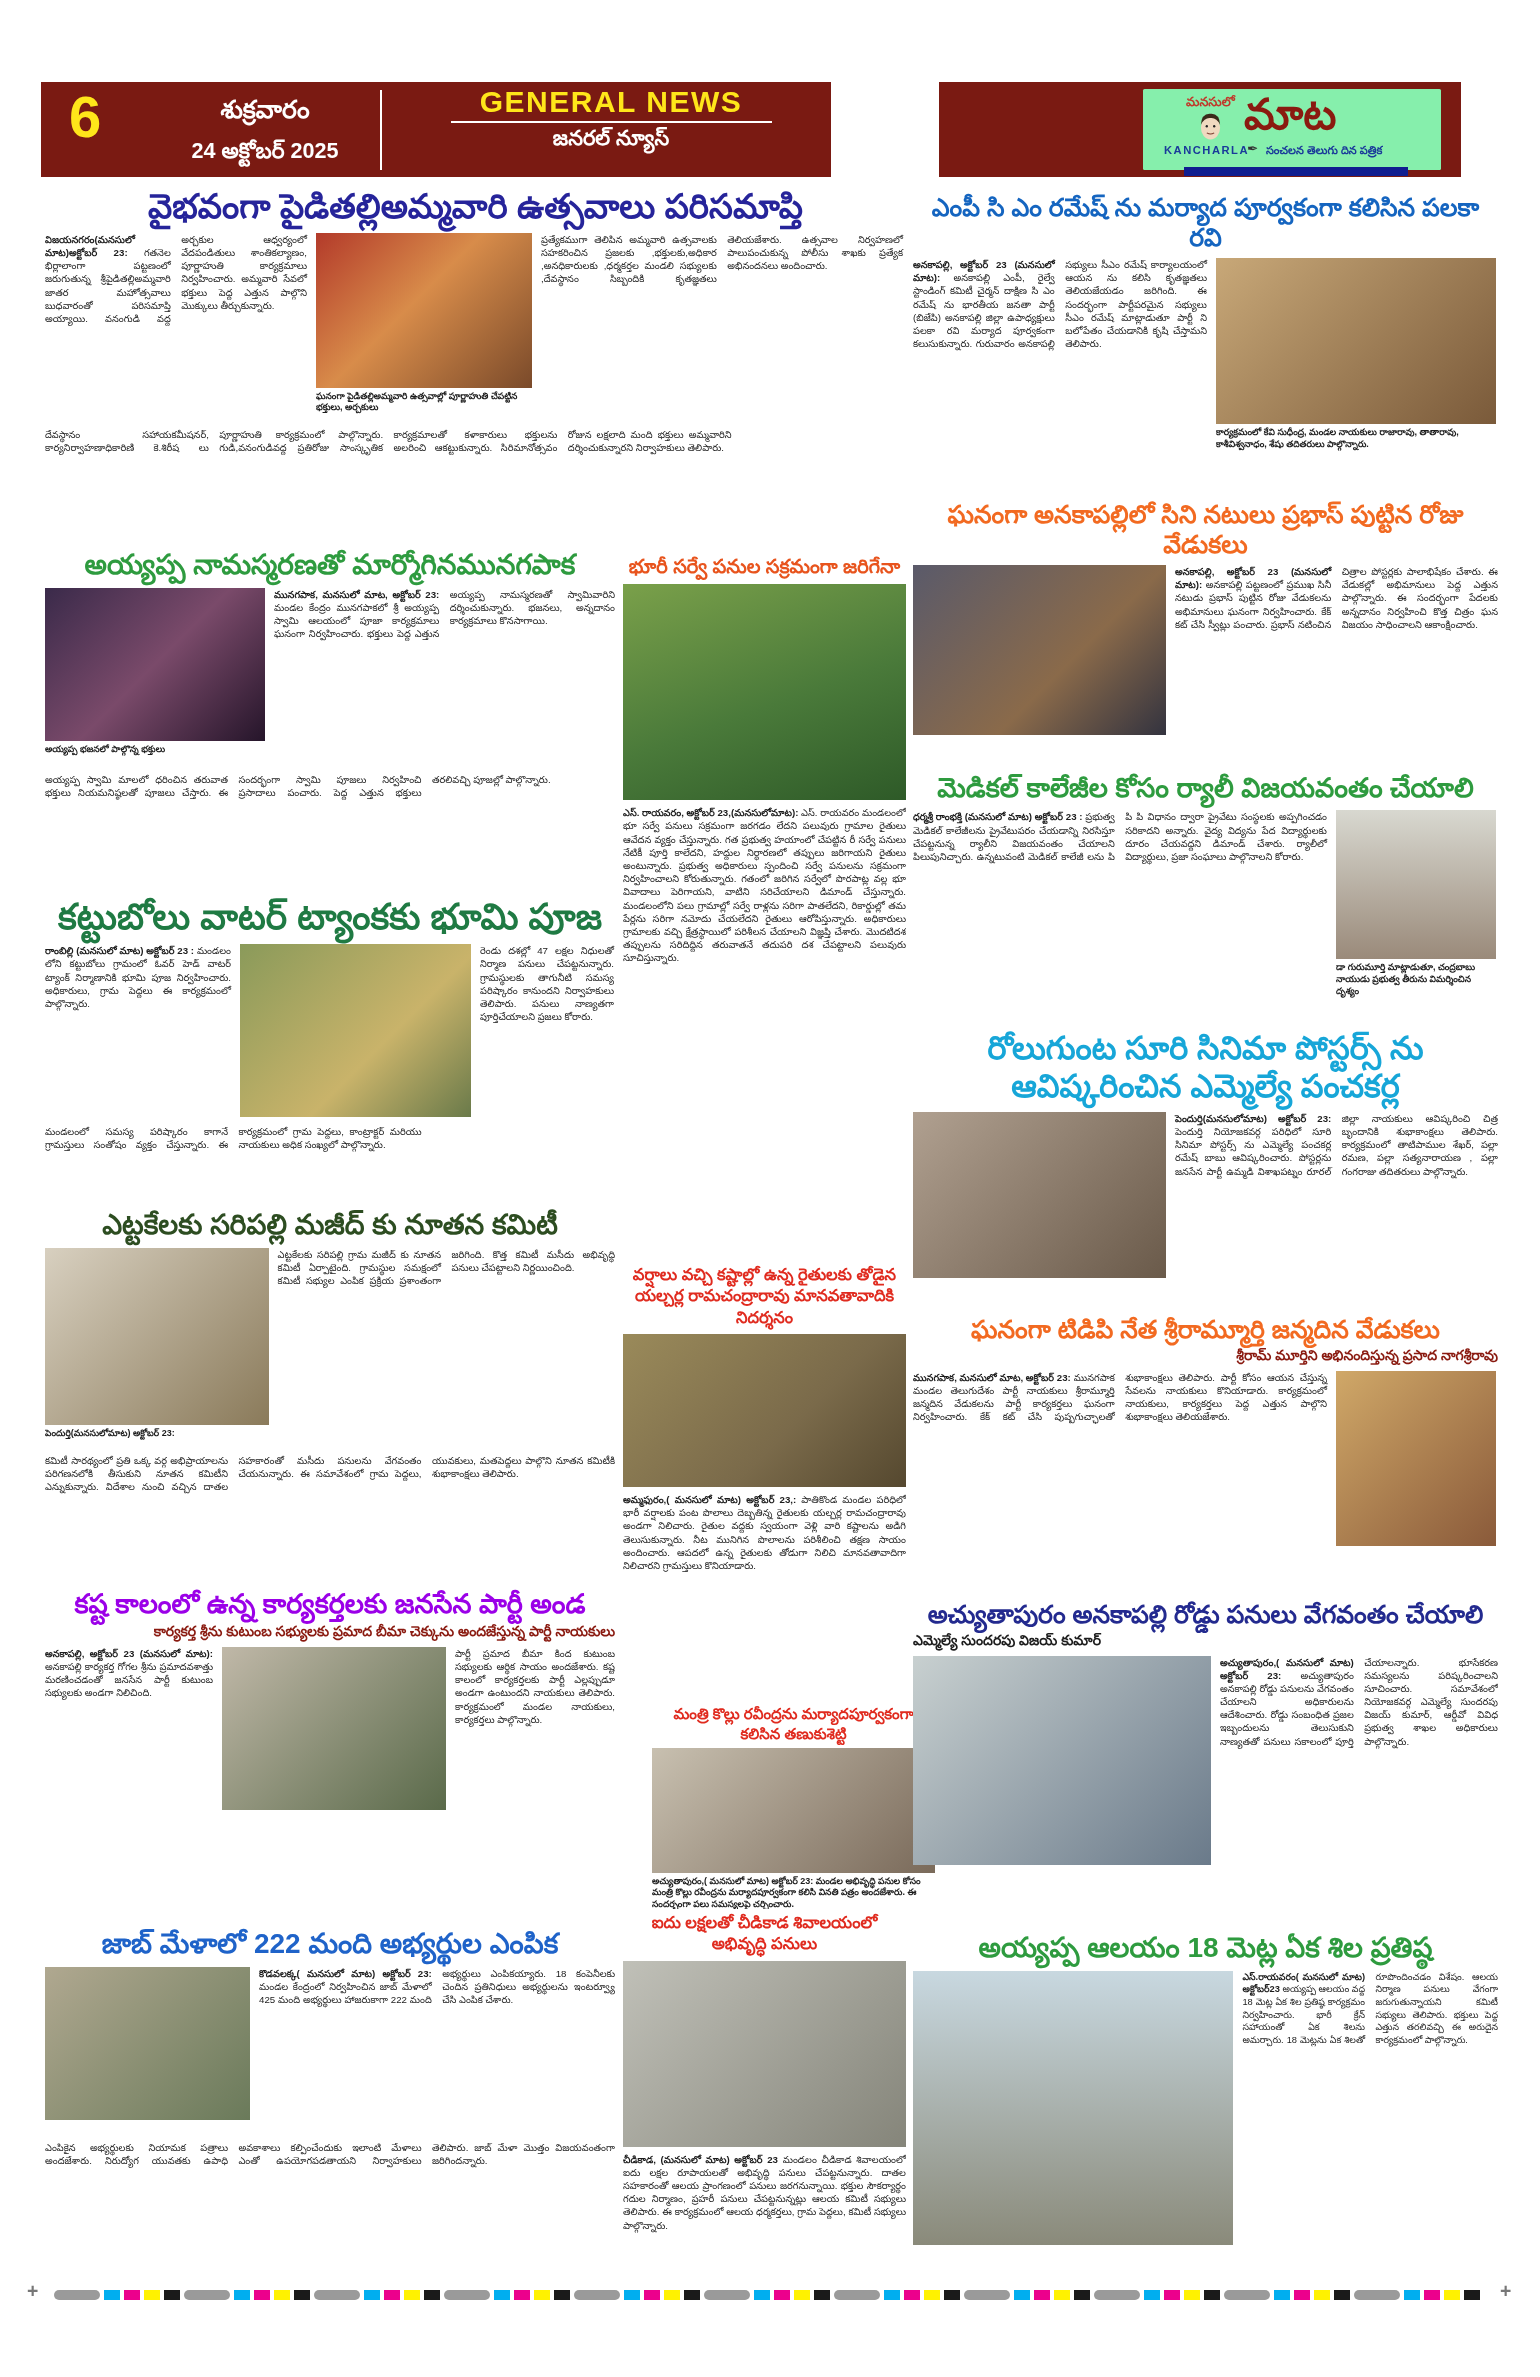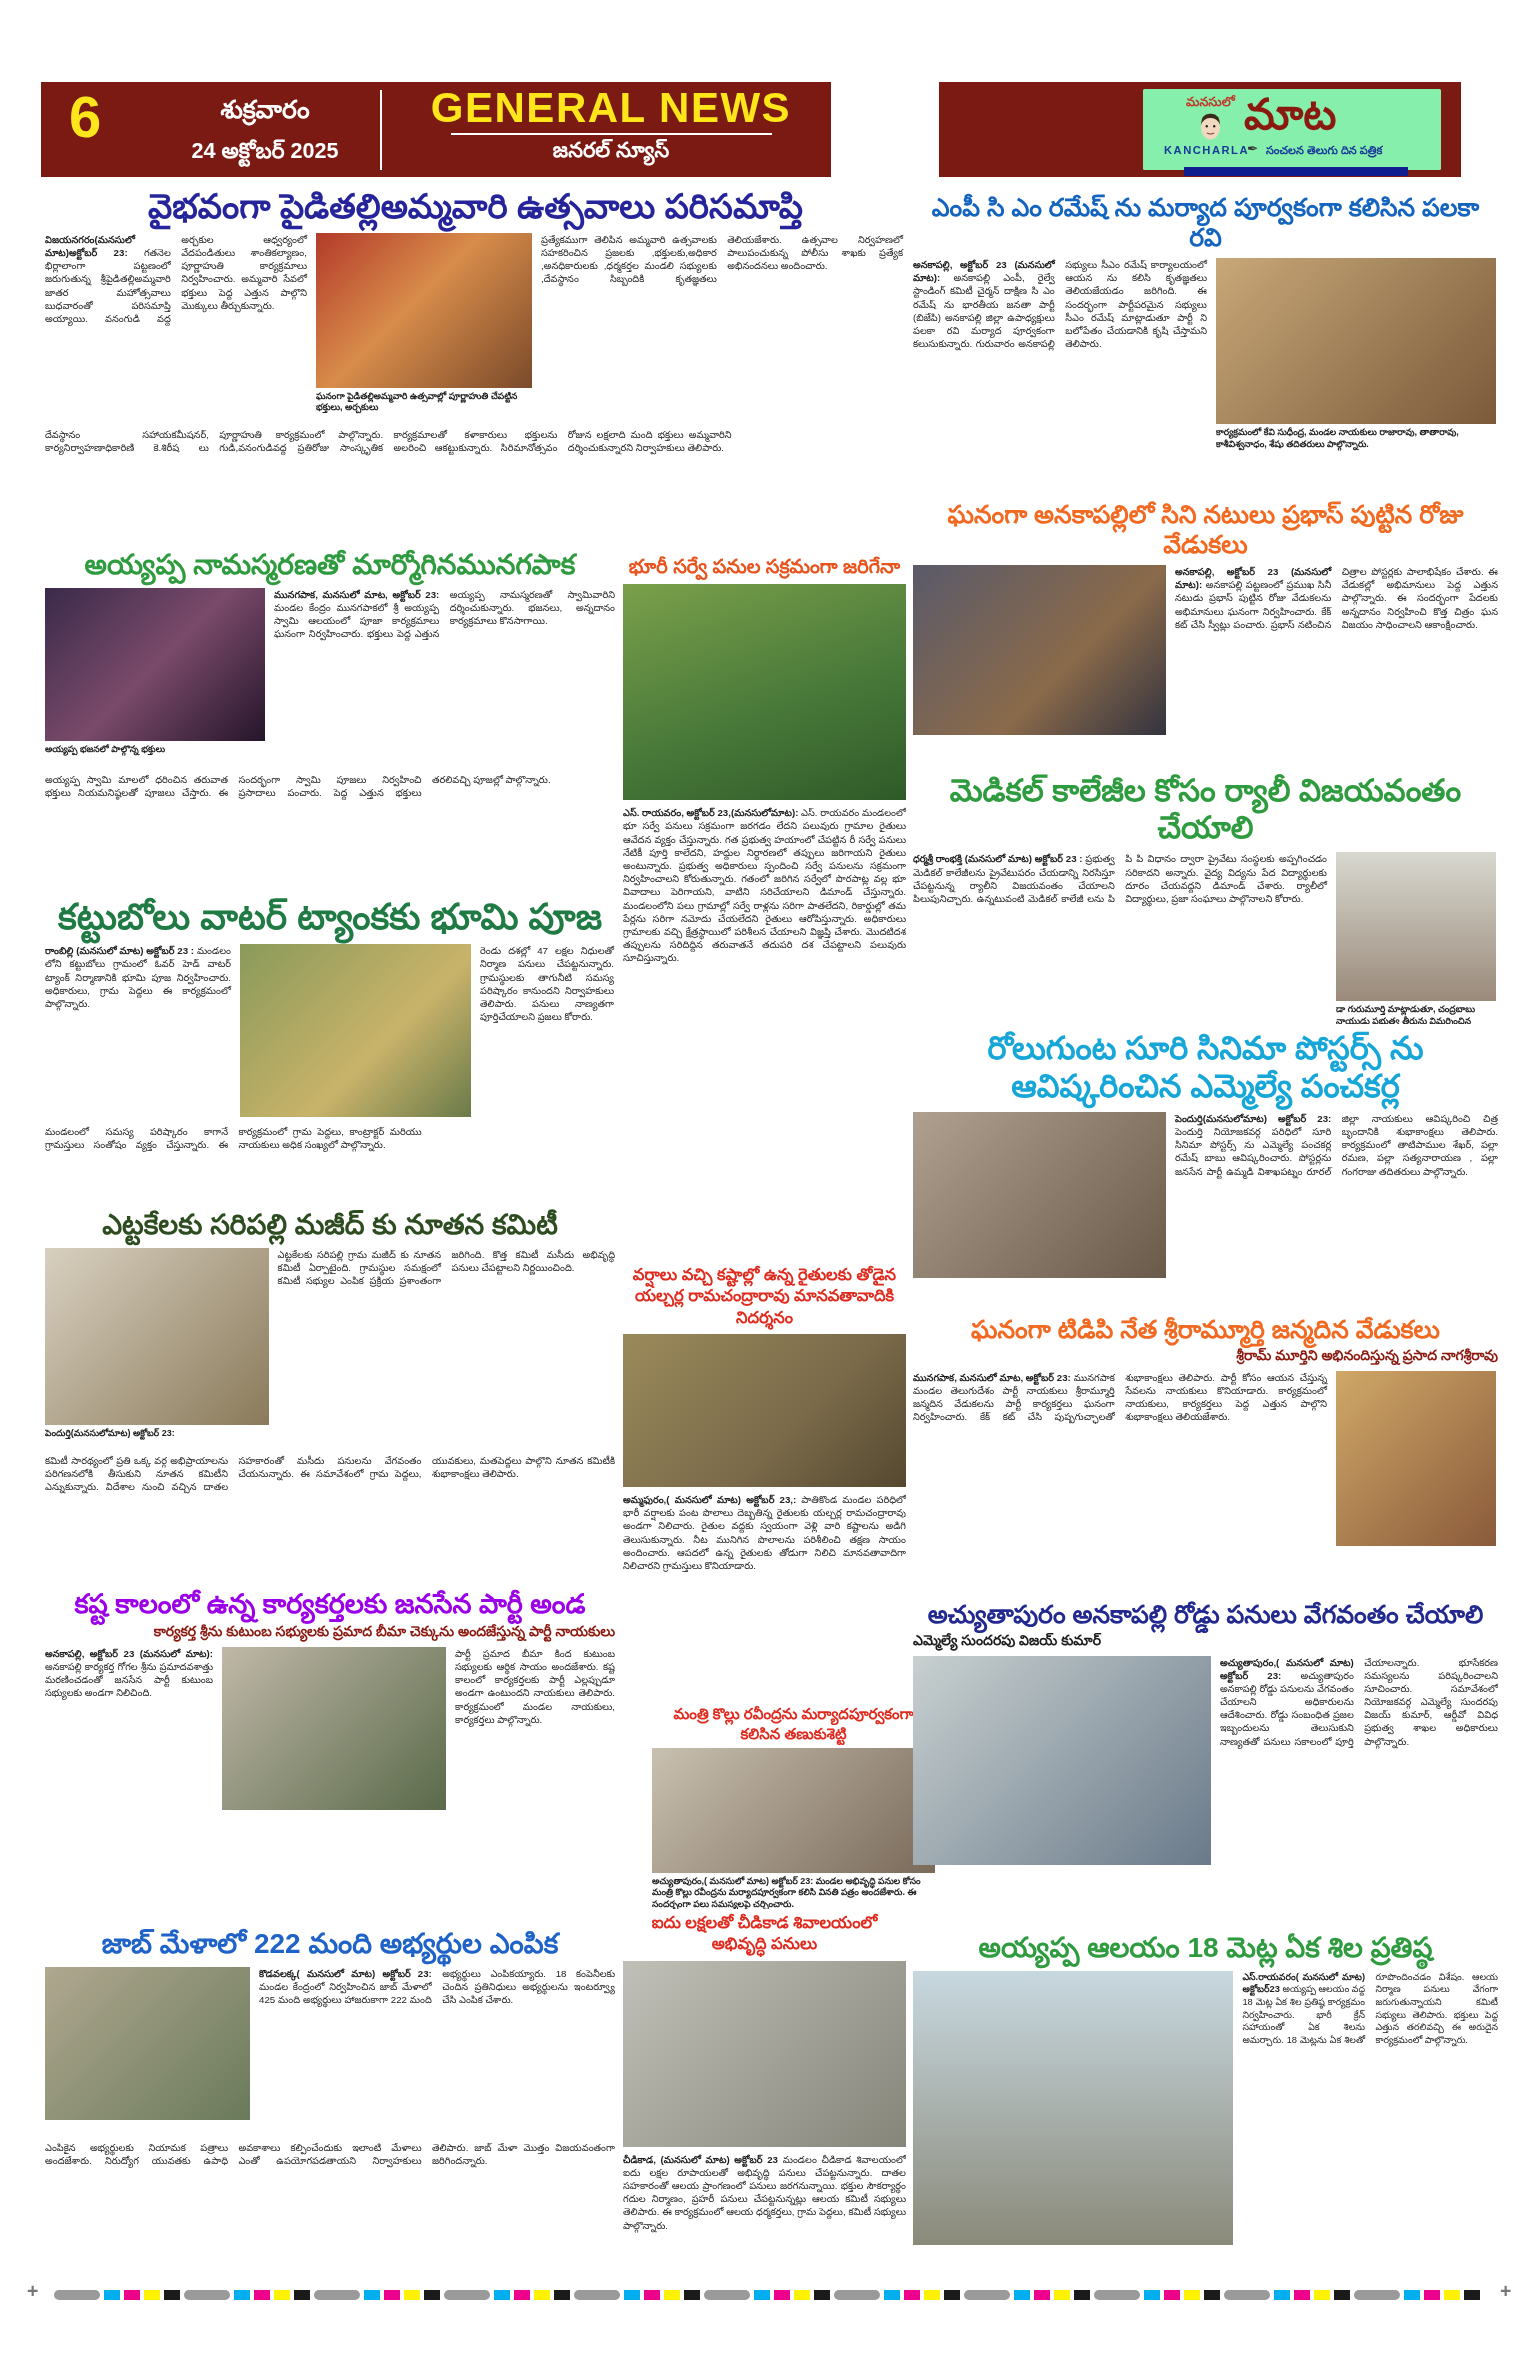--- a/index.html
+++ b/index.html
@@ -8,21 +8,21 @@
   
   .header{position:absolute;left:41px;top:82px;width:1420px;height:95px;}
   .hseg{position:absolute;top:0;height:95px;background:#7a1a12;}
   .hseg1{left:0;width:790px;}
   .hseg2{left:898px;width:522px;}
   .pageno{position:absolute;left:28px;top:6px;font-size:58px;font-weight:bold;color:#ffe61a;line-height:1.0;}
   .dateblk{position:absolute;left:112px;top:13.4px;width:224px;text-align:center;color:#ffffff;font-weight:bold;}
   .dateblk .d1{font-size:25px;} .dateblk .d2{font-size:21.6px;margin-top:7.5px;}
   .vline{position:absolute;left:339px;top:7.5px;width:1.5px;height:80px;background:#ffffff;}
   .entitle{position:absolute;left:350px;top:4.5px;width:440px;text-align:center;}
-  .entitle .en{font-size:42px;font-weight:bold;color:#ffe61a;letter-spacing:1.5px;line-height:1.0;}
+  .entitle .en{font-size:30px;font-weight:bold;color:#ffe61a;letter-spacing:1.5px;line-height:1.0;}
   .entitle .rule{width:321px;height:2.2px;background:#ffffff;margin:4.5px auto 3px auto;}
   .entitle .te{font-size:21px;font-weight:bold;color:#ffffff;}
   .logobox{position:absolute;left:204px;top:6.7px;width:298px;height:81px;background:#86efac;border-radius:1.5px;}
   .logo-top{position:absolute;left:43px;top:6px;font-size:12.7px;font-weight:bold;color:#c0392b;}
   .logo-face{position:absolute;left:54px;top:21px;width:27px;height:31px;}
   .logo-main{position:absolute;left:101px;top:4.5px;font-size:43px;font-weight:bold;color:#8a1a10;line-height:1.0;}
   .logo-kan{position:absolute;left:21px;top:55px;font-size:11.2px;font-weight:bold;color:#1a3a9a;letter-spacing:1.5px;}
   .logo-pen{position:absolute;left:104px;top:52px;font-size:13.4px;color:#333;}
   .logo-tag{position:absolute;left:123px;top:55px;font-size:11.2px;color:#1a3a9a;font-weight:bold;}
   .logo-bar{position:absolute;left:41px;bottom:-6px;width:224px;height:9px;background:#101d8f;}
@@ -256,21 +256,21 @@
       <div style="width:253px;">
         <div class="photo ph-r2" style="height:170px;"></div>
       </div>
       <div class="txt c2" style="width:323px;height:200px;">
         <span class="byline">అనకాపల్లి, అక్టోబర్ 23 (మనసులో మాట):</span> <span>అనకాపల్లి పట్టణంలో ప్రముఖ సినీ నటుడు ప్రభాస్ పుట్టిన రోజు వేడుకలను అభిమానులు ఘనంగా నిర్వహించారు. కేక్ కట్ చేసి స్వీట్లు పంచారు. ప్రభాస్ నటించిన చిత్రాల పోస్టర్లకు పాలాభిషేకం చేశారు. ఈ వేడుకల్లో అభిమానులు పెద్ద ఎత్తున పాల్గొన్నారు. ఈ సందర్భంగా పేదలకు అన్నదానం నిర్వహించి కొత్త చిత్రం ఘన విజయం సాధించాలని ఆకాంక్షించారు.</span>
       </div>
     </div>
   </div>
 
   <div class="art" style="left:913px;top:772px;width:585px;height:252px;">
-    <div class="hl c-green" style="font-size:31px;">మెడికల్ కాలేజీల కోసం ర్యాలీ విజయవంతం చేయాలి</div>
+    <div class="hl c-green" style="font-size:27px;">మెడికల్ కాలేజీల కోసం ర్యాలీ విజయవంతం చేయాలి</div>
     <div class="row">
       <div class="txt c2" style="width:414px;height:194px;">
         <span class="byline">ధర్మశ్రీ రాంభక్తి (మనసులో మాట) అక్టోబర్ 23 :</span> <span>ప్రభుత్వ మెడికల్ కాలేజీలను ప్రైవేటుపరం చేయడాన్ని నిరసిస్తూ చేపట్టనున్న ర్యాలీని విజయవంతం చేయాలని పిలుపునిచ్చారు. ఉన్నటువంటి మెడికల్ కాలేజీ లను పి పి పి విధానం ద్వారా ప్రైవేటు సంస్థలకు అప్పగించడం సరికాదని అన్నారు. వైద్య విద్యను పేద విద్యార్థులకు దూరం చేయవద్దని డిమాండ్ చేశారు. ర్యాలీలో విద్యార్థులు, ప్రజా సంఘాలు పాల్గొనాలని కోరారు.</span>
       </div>
       <div style="width:160px;">
         <div class="photo ph-r3" style="height:149px;"></div>
         <div class="cap">డా గురుమూర్తి మాట్లాడుతూ, చంద్రబాబు నాయుడు ప్రభుత్వ తీరును విమర్శించిన దృశ్యం</div>
       </div>
     </div>
   </div>

